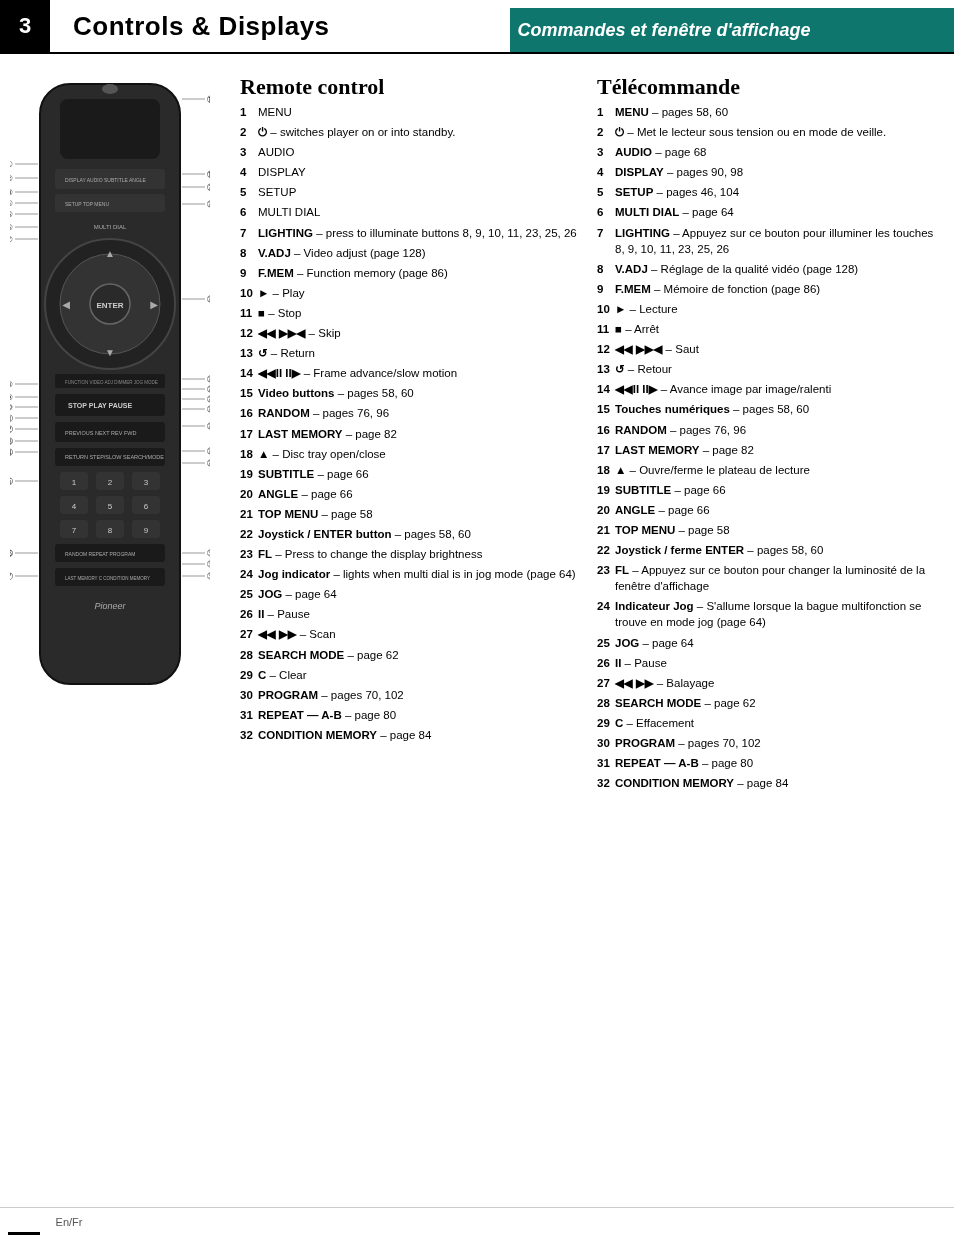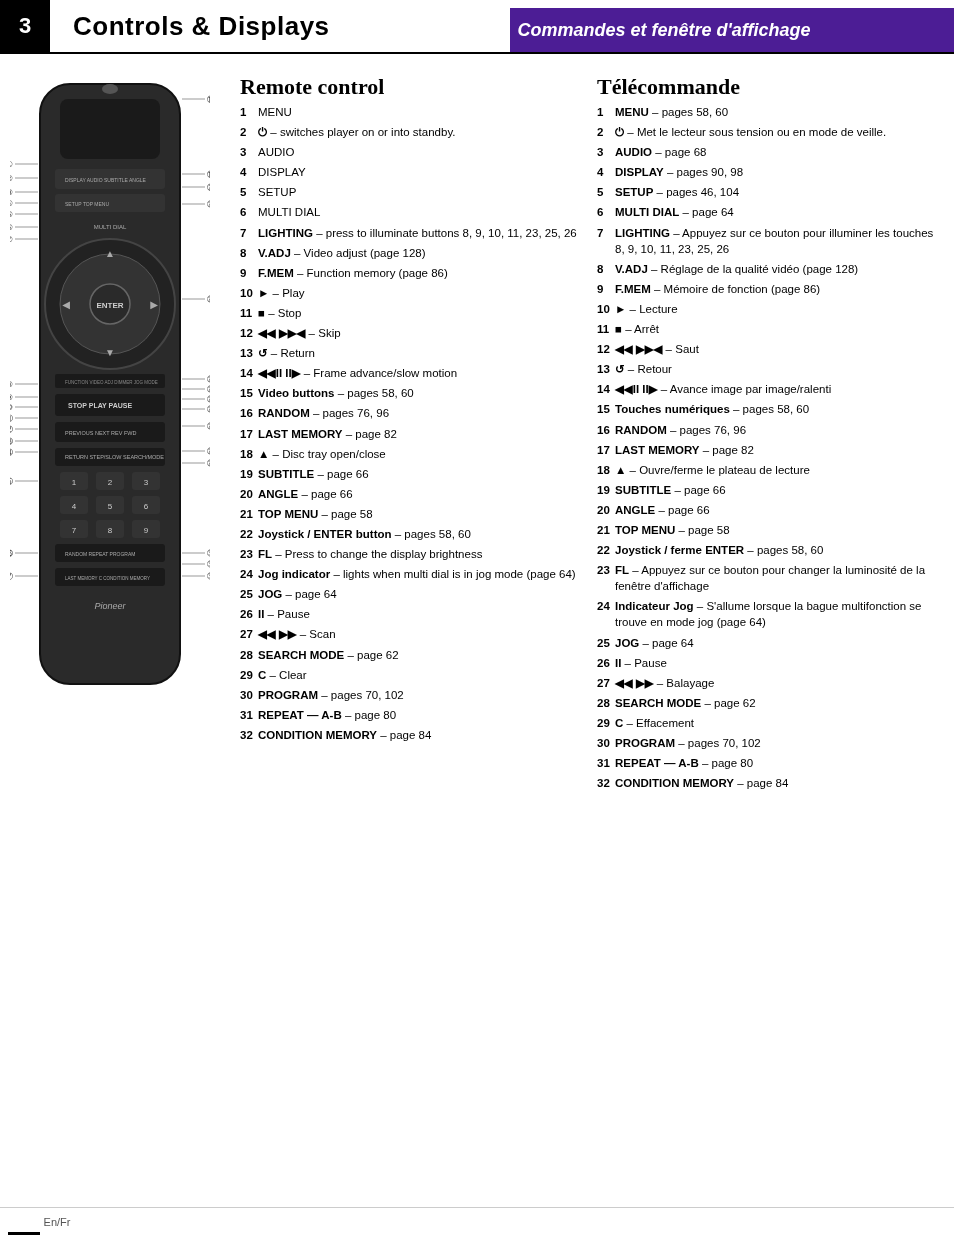--- a/index.html
+++ b/index.html
@@ -32,21 +32,21 @@
       background: #fff;
       flex: 1;
       display: flex;
       align-items: center;
       padding-left: 23px;
       font-size: 26px;
       font-weight: bold;
       letter-spacing: 0.5px;
     }
     .header-fr {
-      background: #4c1d95;
+      background: #0f766e;
       color: #fff;
       flex: 1;
       display: flex;
       align-items: center;
       padding-left: 8px;
       font-size: 18px;
       font-style: italic;
       font-weight: bold;
       margin-top: 8px;
     }
@@ -521,14 +521,14 @@
             <span class="item-text"><b>CONDITION MEMORY</b> – page 84</span>
           </div>
         </div>
     </div>
 
   </div>
 </div>
 
 <div style="position:absolute; bottom:0; left:0; width:100%; height:28px; display:flex; align-items:center; padding-left:8px; border-top:1px solid #ccc; background:#fff;">
   <div style="background:#000; color:#fff; padding:1px 8px; font-size:14px; font-weight:bold; margin-right:4px;margin-top:39px;">38</div>
-  <div style="font-size:11px; color:#555;">En/Fr</div>
+  <div style="font-size:11px; color:#555;margin-left:12px;">En/Fr</div>
 </div>
 
 </body></html>

